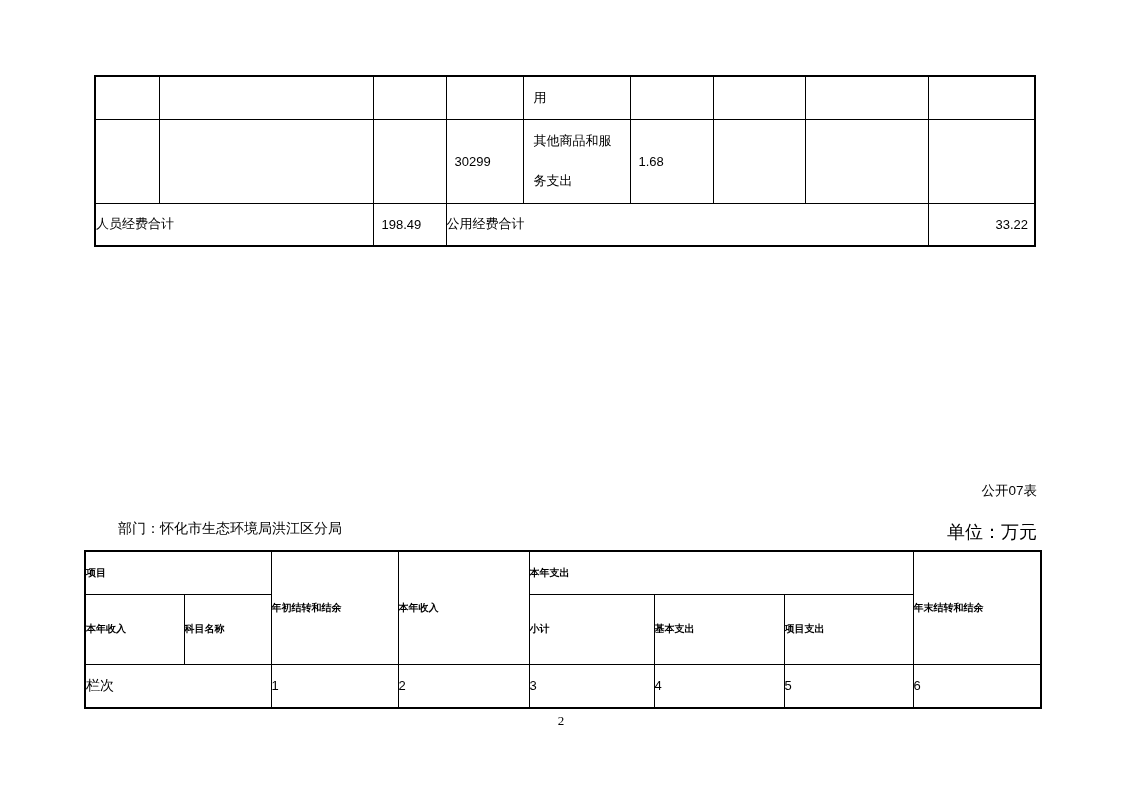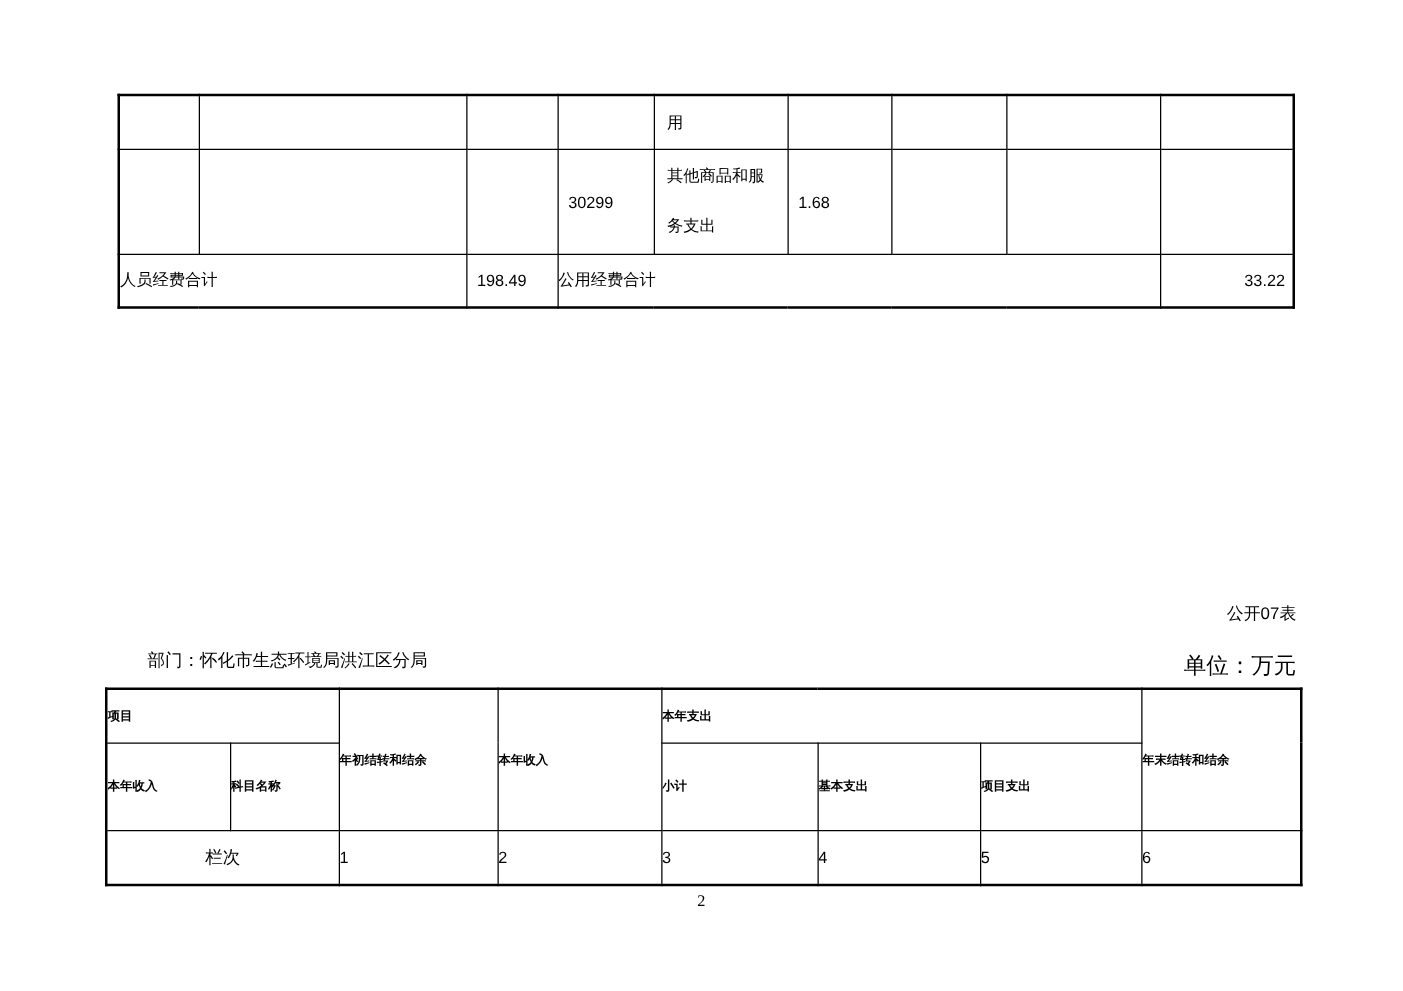--- a/index.html
+++ b/index.html
@@ -18,21 +18,21 @@
   }
   .detail { left:94px; top:75px; width:941px; }
   .budget { left:84px; top:550px; width:956px; }
   .al { text-align:left; padding-left:8px; }
   .ac { text-align:left; }
   .ar { text-align:right; padding-right:6px; }
   .num { font-family:Liberation Sans, sans-serif; font-size:13.5px;margin-top:39px; }
   .num-sans { font-family:"Liberation Sans", sans-serif; font-size:14px;padding-left:36px; }
   .wrap-name { padding-left:10px; padding-right:12px; line-height:40px; }
   .budget td.hdr { font-weight:bold; font-size:10px; text-align:left; }
-  .budget td.plain { font-size:14px; text-align:center; }
+  .budget td.plain { font-size:14px; }
   .note {
     position:absolute; left:94px; top:258px; font-size:14.5px;
   }
   .title {
     position:absolute; left:0; top:423px; width:100%; text-align:center;
     font-size:22px; font-weight:bold; letter-spacing:0.5px;
   }
   .form-no {
     position:absolute; top:482px; right:85px; font-size:13.5px;
   }

